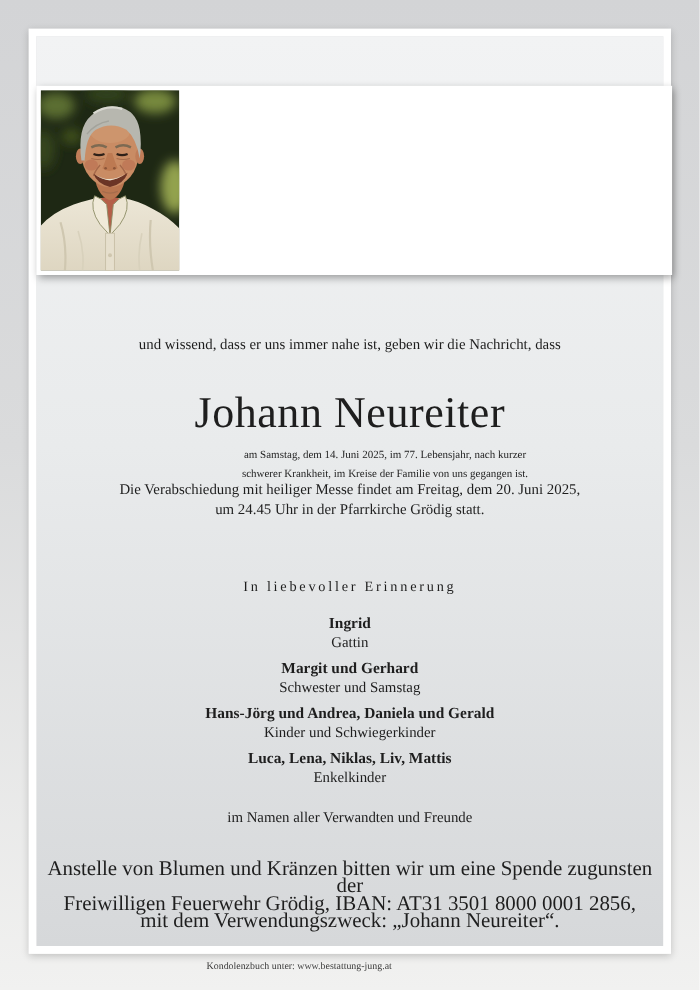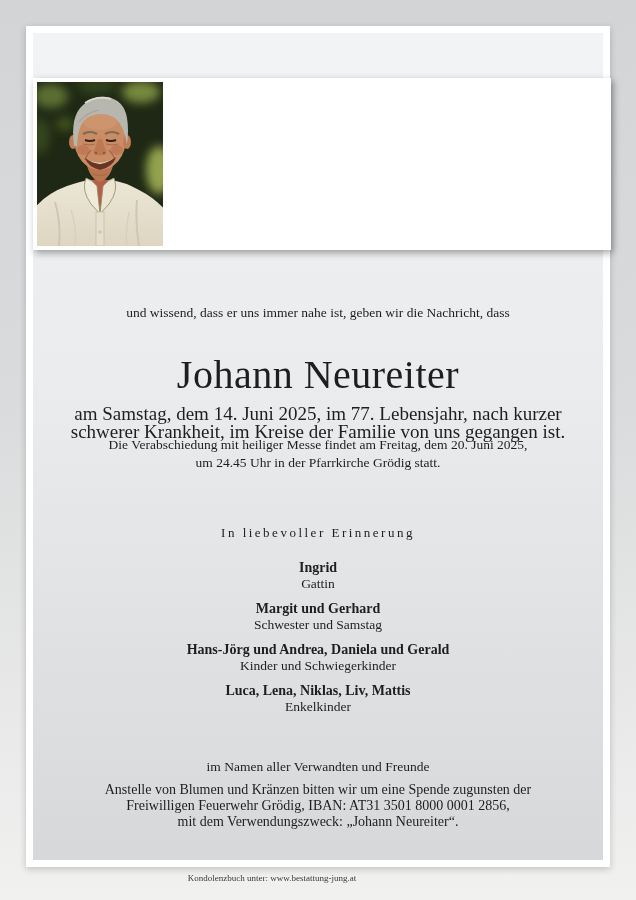--- a/index.html
+++ b/index.html
@@ -21,29 +21,29 @@
     font-style:italic; font-size:12.5px; line-height:16px; color:#222;
   }
   .photo {
     position:absolute; left:345px; top:45px; width:126px; height:164px;
     background:#ffffff; padding:4px;
     box-shadow: 2px 3px 7px rgba(0,0,0,0.35);
   }
   .photo svg { display:block; }
   .intro   { top:269px; font-size:13.5px; line-height:21px; }
   .name    { top:316px; font-size:40px; line-height:52px; font-weight:normal; letter-spacing:0.5px; }
-  .death   { top:372px; font-size:19px; line-height:18px; }
+  .death   { top:372px; font-size:10px; line-height:18px;margin-left:32px; }
   .funeral { top:403px; font-size:13.5px; line-height:18px; }
   .rem-heading { top:491px; font-size:13px; line-height:18px; letter-spacing:2.5px; }
   .family  { top:527px; }
   .family .group { margin-bottom:10px; }
   .family .names { font-size:14px; font-weight:bold; line-height:16px; }
   .family .relation { font-size:13.5px; line-height:15px; }
-  .closing { top:702px; font-size:13.5px; line-height:16px;margin-top:24px; }
-  .donation{ top:749px; font-size:14px; line-height:16px; }
+  .closing { top:702px; font-size:13.5px; line-height:16px; }
+  .donation{ top:749px; font-size:19px; line-height:16px; }
   .footer {
     position:absolute; left:0; top:872px; width:544px; text-align:center;
     font-size:9px; line-height:12px; color:#3a3a3a;
   }
 </style>
 </head>
 <body>
 
 <div class="card">
 

